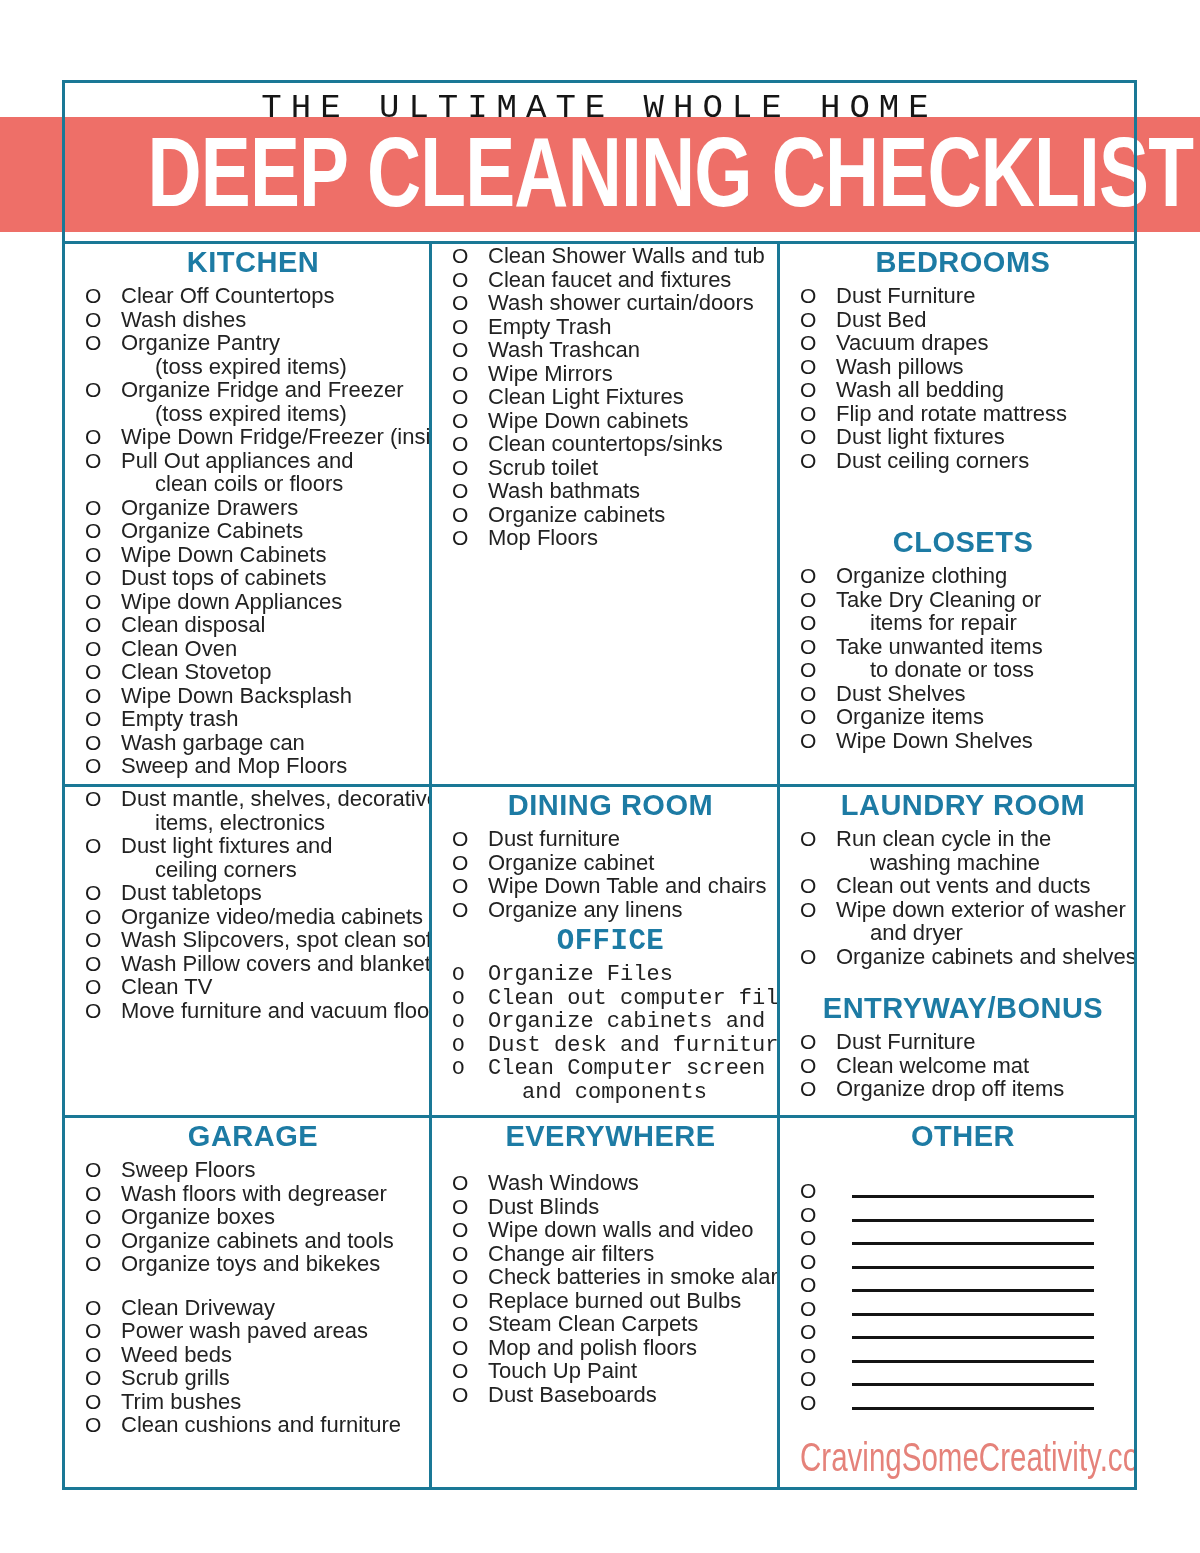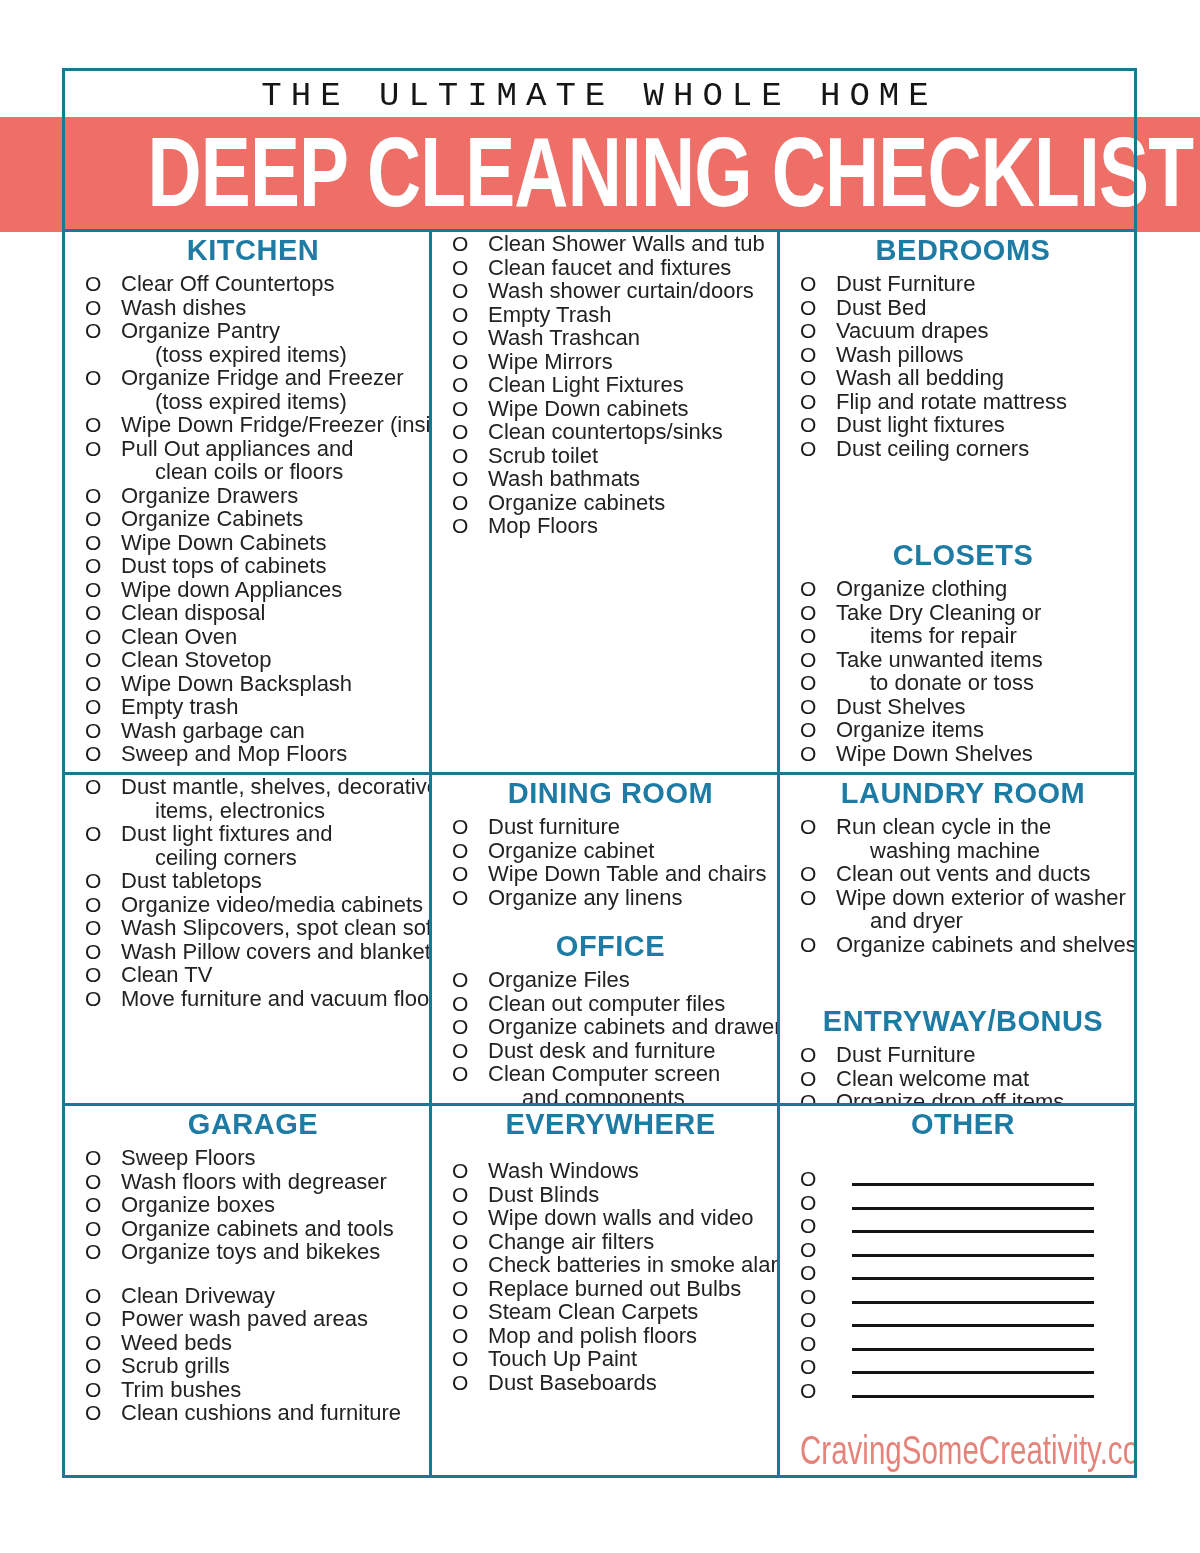--- a/index.html
+++ b/index.html
@@ -22,21 +22,21 @@
     color:#ffffff;
     font-weight:bold;
     font-size:96px;
     line-height:109px;
     letter-spacing:-1px;
     transform:scaleX(0.78) scaleY(1.02);
     transform-origin:center center;
   }
   
   .frame{
-    position:absolute;left:62px;top:68px;width:1075px;height:1410px;
+    position:absolute;left:62px;top:80px;width:1075px;height:1410px;
     border:3px solid var(--teal_border,#1a7896);
     box-sizing:border-box;
     z-index:2;
     background:transparent;
   }
   .subtitle{
     position:absolute;top:6px;left:0;width:100%;
     text-align:center;
     font-family:"Liberation Mono", monospace;
     font-size:34px;
@@ -55,21 +55,21 @@
     background:#ffffff;
   }
   .cell{
     border-right:3px solid var(--teal_border,#1a7896);
     border-bottom:3px solid var(--teal_border,#1a7896);
     box-sizing:border-box;
     padding:0 8px 0 20px;
     display:flex;flex-direction:column;
     overflow:hidden;
   }
-  .cell.col3{border-right:none;gap:25px;}
+  .cell.col3{border-right:none;}
   .cell.row3{border-bottom:none;}
   .sec-title{
     text-align:center;
     color:var(--teal_header,#1d7ba4);
     font-weight:bold;
     font-size:29px;
     line-height:33px;
     letter-spacing:0.5px;
     margin:2px 0 5px 0;
   }
@@ -89,21 +89,21 @@
   .item.indent .item-text{margin-left:34px;}
   .write-line{
     display:inline-block;
     width:242px;
     height:16px;
     margin-left:16px;
     border-bottom:3px solid #141414;
   }
   
   .section-closets{margin-top:52px;}
-  .section-office{margin-top:19px;}
+  .section-office{margin-top:2px;font-family:Liberation Mono, monospace;}
   .section-entryway-bonus{margin-top:22px;}
   .section-outdoors{margin-top:20px;}
   .section-everywhere .items{margin-top:18px;}
   .section-other .items{margin-top:26px;}
   .site-footer{
     margin-top:auto;
     margin-bottom:6px;
     white-space:nowrap;
     font-size:41px;
     color:var(--footer_coral,#e5827a);

